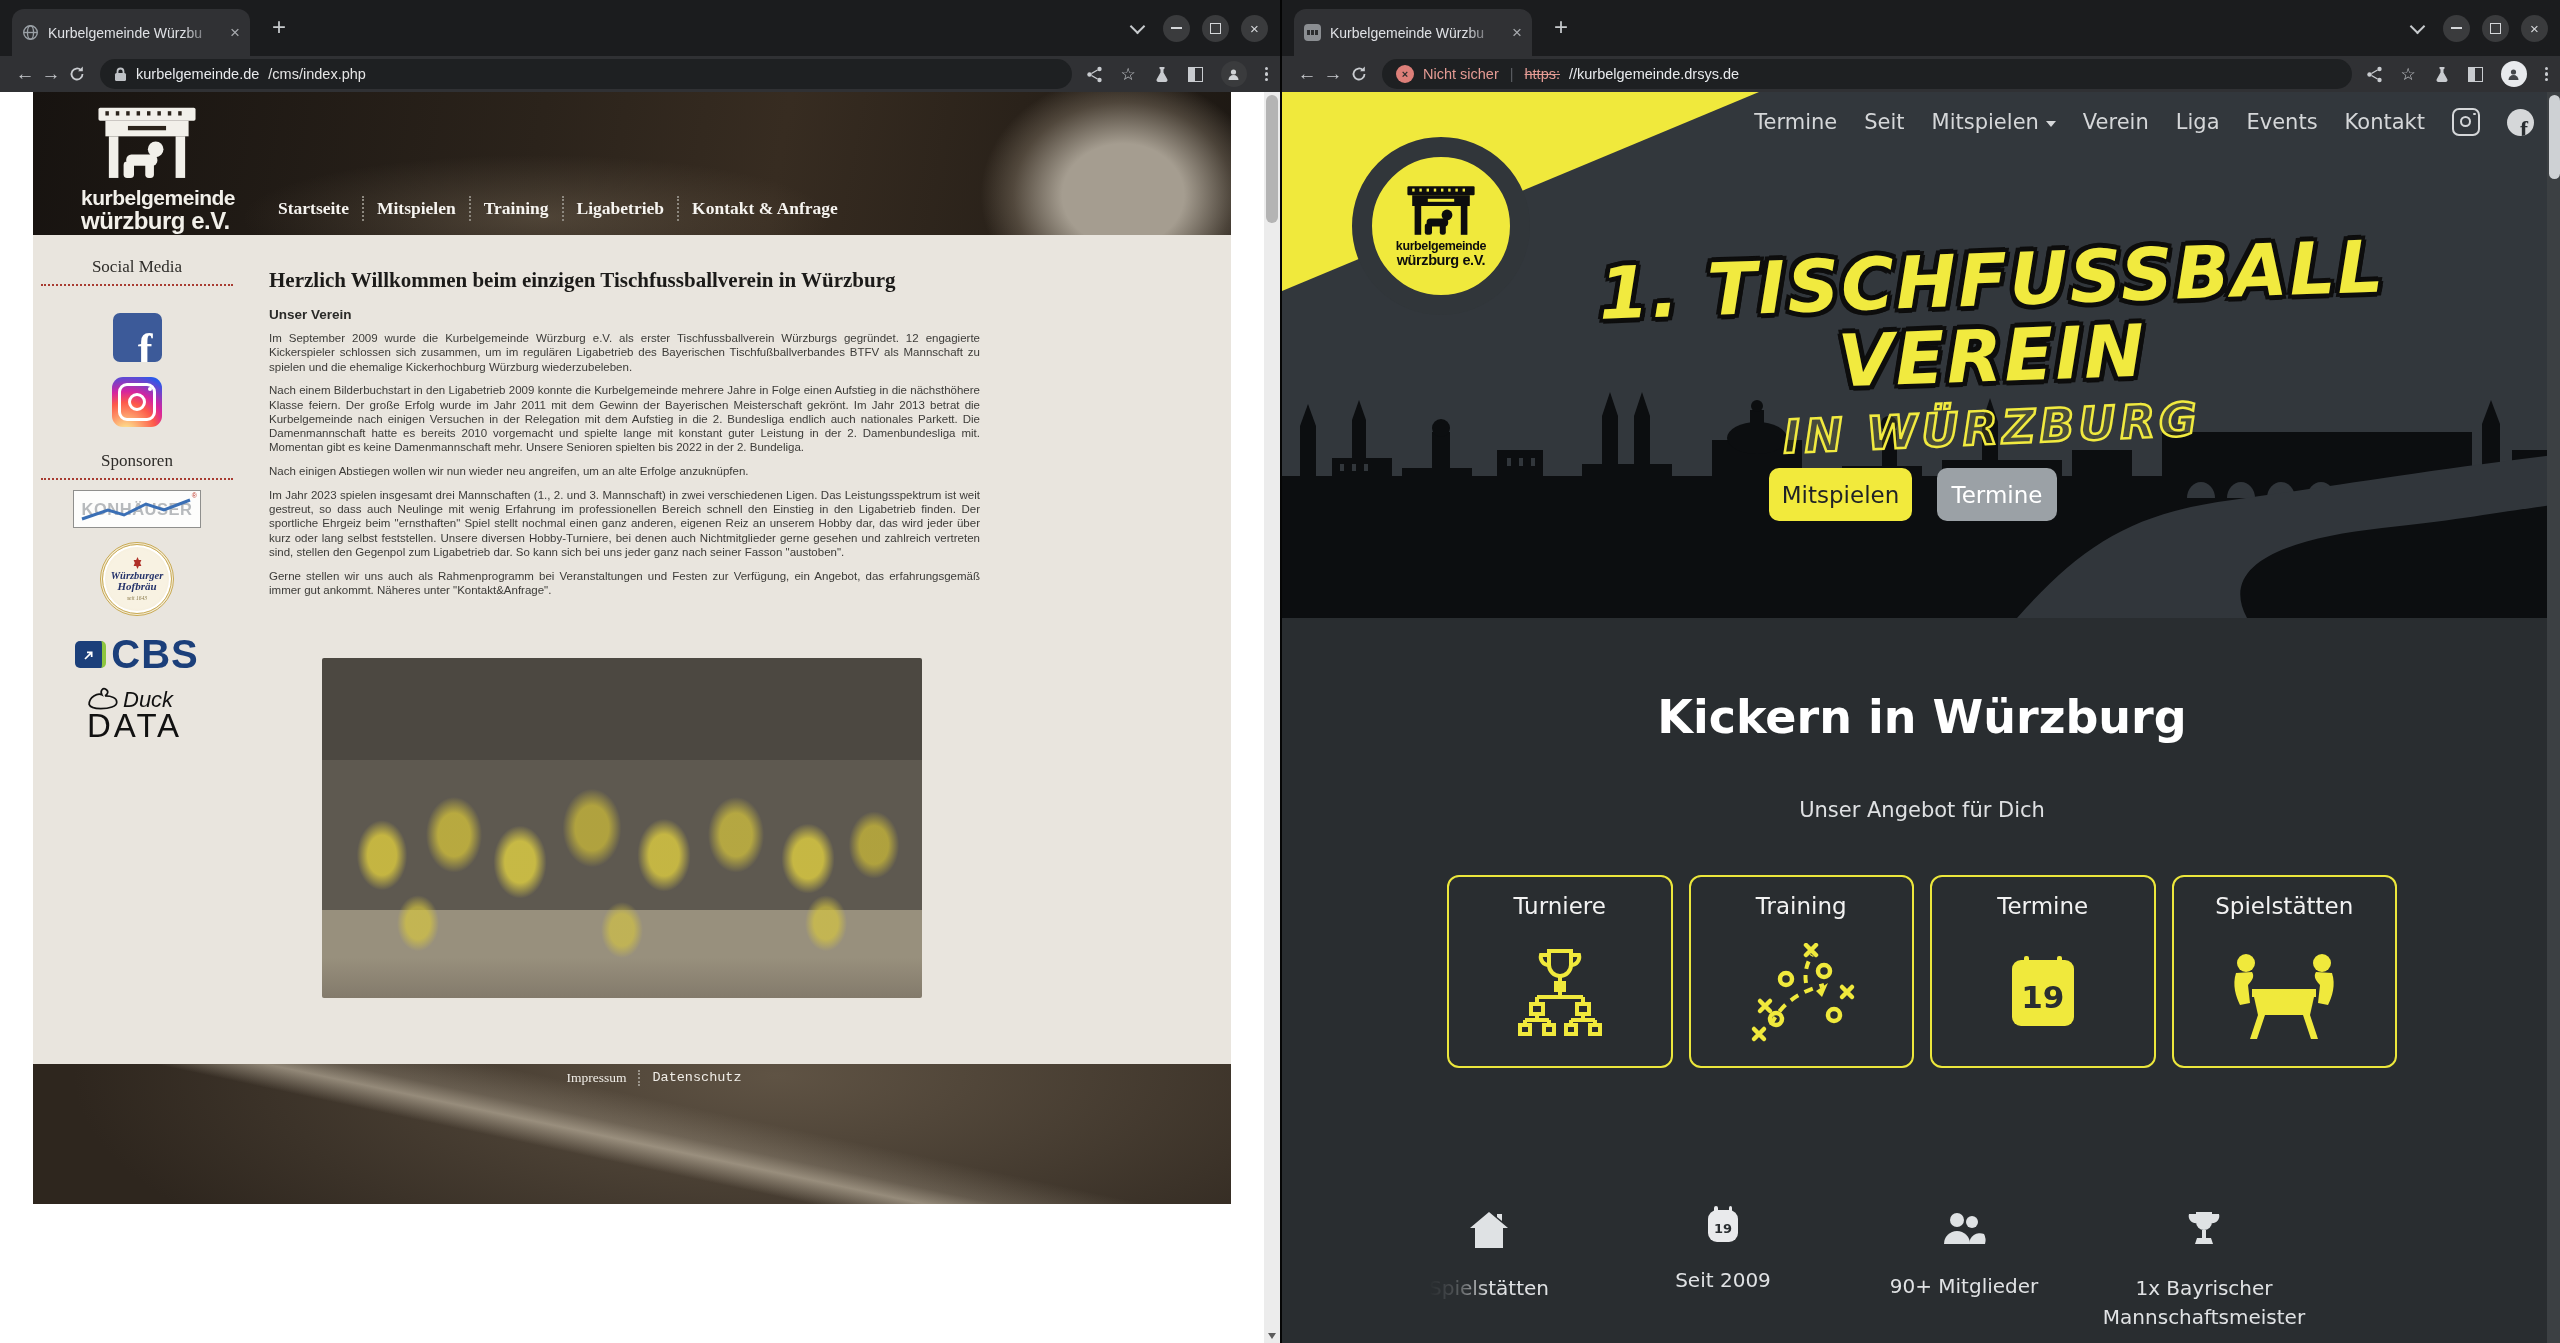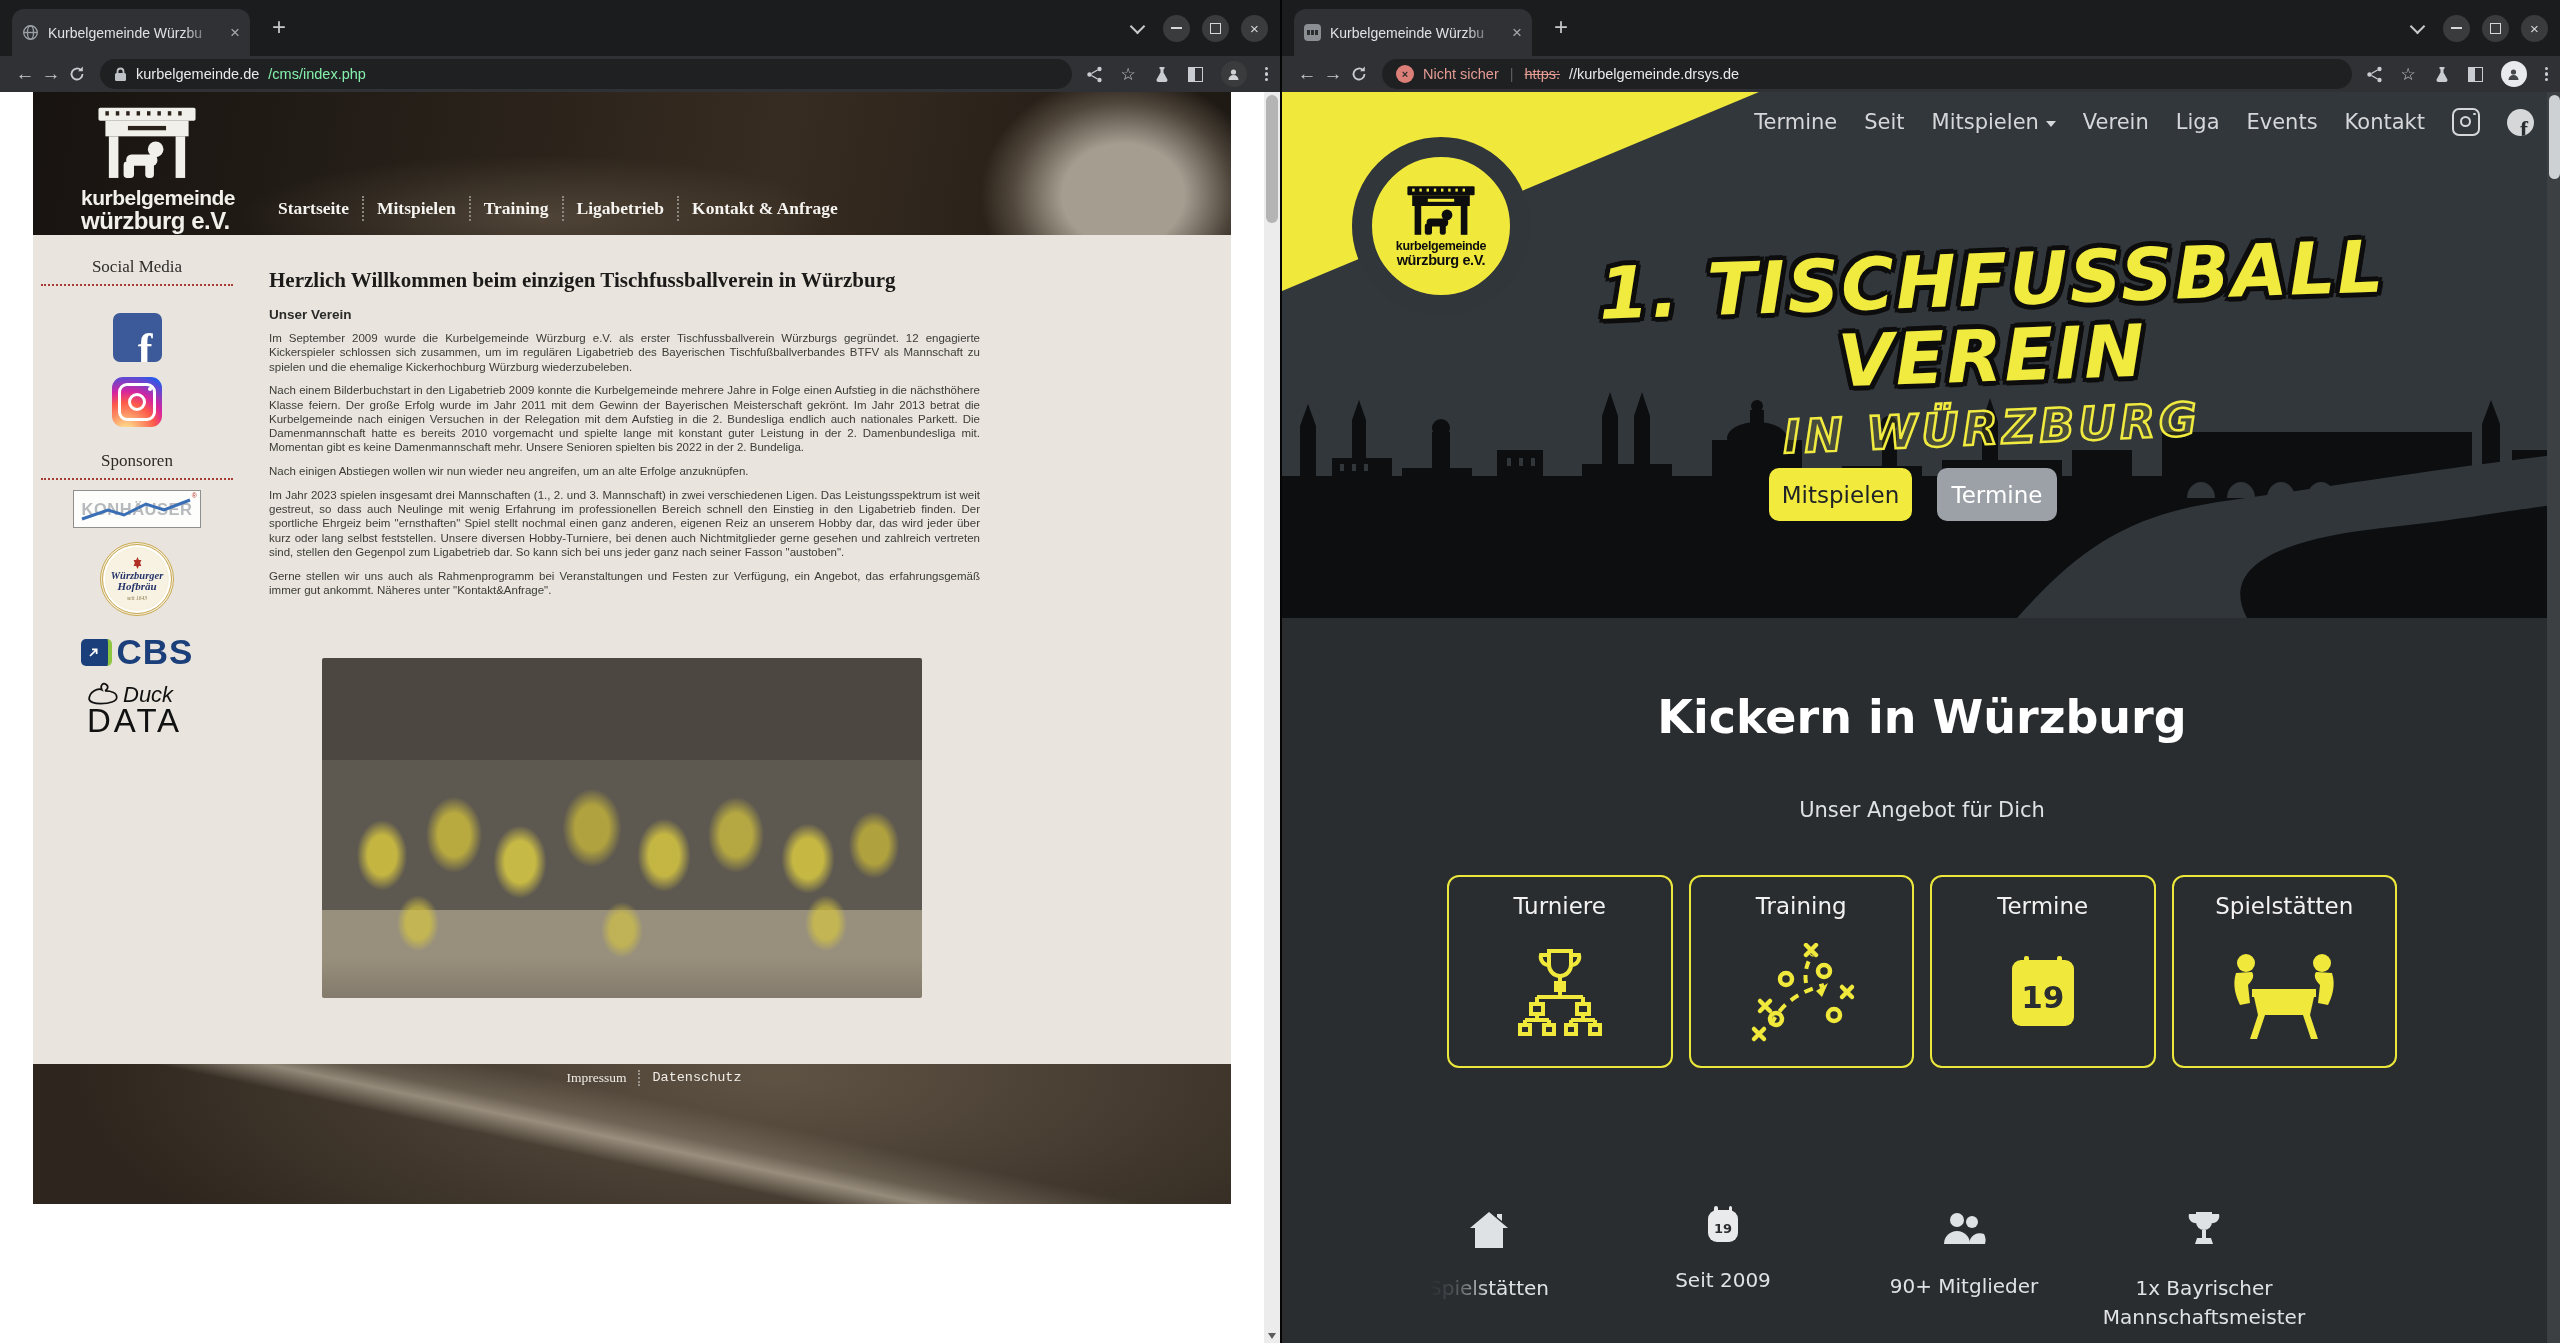--- a/index.html
+++ b/index.html
@@ -21,21 +21,21 @@
   .ctl .min{width:11px;height:2px;background:#d5d7da;}
   .ctl .max{width:9px;height:9px;border:1.6px solid #d5d7da;}
   .ctl.close{font-size:15px;}
   .favicon{width:17px;height:17px;flex:0 0 auto;}
   .fav-right{width:17px;height:17px;border-radius:4px;background:#8b8e92;display:flex;align-items:center;justify-content:center;gap:1.5px;}
   .fav-right i{width:2.5px;height:5px;background:#2c2d2f;display:block;}
 
   .toolbar{height:36px;background:#303134;display:flex;align-items:center;padding:0 12px;box-sizing:border-box;}
   .navbtn{color:#c9ccd0;font-size:19px;width:26px;text-align:center;flex:0 0 auto;}
   .urlpill{flex:1;height:30px;background:#1e2022;border-radius:16px;display:flex;align-items:center;padding:0 14px;gap:9px;margin:0 10px;color:#e8eaed;font-size:14.5px;overflow:hidden;white-space:nowrap;}
-  .url-dim{color:#86efac;}
+  .url-dim{color:#e5e5e5;}
   .warnbadge{width:18px;height:18px;border-radius:50%;background:#dd7f79;color:#2b2b2b;font-size:11px;font-weight:bold;display:flex;align-items:center;justify-content:center;flex:0 0 auto;}
   .warn-text{color:#e59b94;}
   .url-sep{color:#5a5e62;margin:0 2px;}
   .strike{color:#e59b94;text-decoration:line-through;}
   .toolicons{display:flex;gap:18px;align-items:center;flex:0 0 auto;margin-left:4px;}
   .ticon{color:#c9ccd0;font-size:17px;line-height:1;}
   .split-ic{width:15px;height:15px;border:1.8px solid #c9ccd0;box-sizing:border-box;position:relative;}
   .split-ic i{position:absolute;left:0;top:0;bottom:0;width:6px;background:#c9ccd0;display:block;}
   .avatar{width:26px;height:26px;border-radius:50%;display:flex;align-items:center;justify-content:center;}
   .avatar.dark{background:#3a3b3d;} .avatar.light{background:#e8eaed;}
@@ -73,21 +73,21 @@
   .sp-kon span{color:#b7babd;font-size:16.5px;letter-spacing:.5px;font-weight:bold;}
   .sp-kon svg{position:absolute;left:6px;top:7px;}
   .sp-kon em{position:absolute;right:3px;top:1px;color:#c0392b;font-size:7px;font-style:normal;}
   .sp-hof{width:68px;height:68px;border-radius:50%;margin:14px auto 0;background:radial-gradient(#f8f2e2 60%,#efe5cc);border:3px double #c8a952;box-shadow:0 0 0 2px #fff inset;display:flex;flex-direction:column;align-items:center;justify-content:center;text-align:center;}
   .sp-hof svg{margin-bottom:1px;}
   .sp-hof .h1{font-family:"Liberation Serif",serif;font-weight:bold;font-style:italic;font-size:10.5px;color:#25336b;line-height:1.05;}
   .sp-hof .h2{font-family:"Liberation Serif",serif;font-weight:bold;font-style:italic;font-size:11px;color:#25336b;line-height:1.05;}
   .sp-hof .h3{font-family:"Liberation Serif",serif;font-style:italic;font-size:5.5px;color:#8a7a4a;margin-top:2px;}
   .sp-cbs{display:flex;align-items:center;justify-content:center;gap:5px;margin:16px auto 0;}
   .cbs-ic{width:27px;height:27px;border-radius:5px;background:#1b3f7a;border-right:4px solid #8dc63f;display:flex;align-items:center;justify-content:center;}
-  .sp-cbs b{color:#1b3f7a;font-size:35px;letter-spacing:1px;}
+  .sp-cbs b{color:#1b3f7a;font-size:40px;letter-spacing:1px;}
   .sp-duck{margin:8px auto 0;width:100px;color:#111;}
   .sp-duck .row{display:flex;align-items:flex-end;gap:2px;}
   .sp-duck .d1{font-style:italic;font-size:22px;line-height:1;}
   .sp-duck .d2{font-size:33px;letter-spacing:3px;line-height:.9;}
   .lp-main{position:absolute;left:236px;top:0;width:711px;}
   .lp-main h1{font-family:"Liberation Serif",serif;font-size:21px;color:#1c1b19;margin:33px 0 14px;}
   .lp-sub{font-size:13.5px;font-weight:bold;color:#2a2a28;margin:0 0 9px;}
   .lp-main p{font-size:11.5px;line-height:1.24;color:#3c3b38;text-align:justify;margin:0 0 9.5px;}
   .team-photo{position:absolute;left:289px;top:423px;width:600px;height:340px;border-radius:2px;background:
      radial-gradient(36px 50px at 10% 58%,rgba(222,204,62,.8) 0 40%,rgba(0,0,0,0) 70%),

